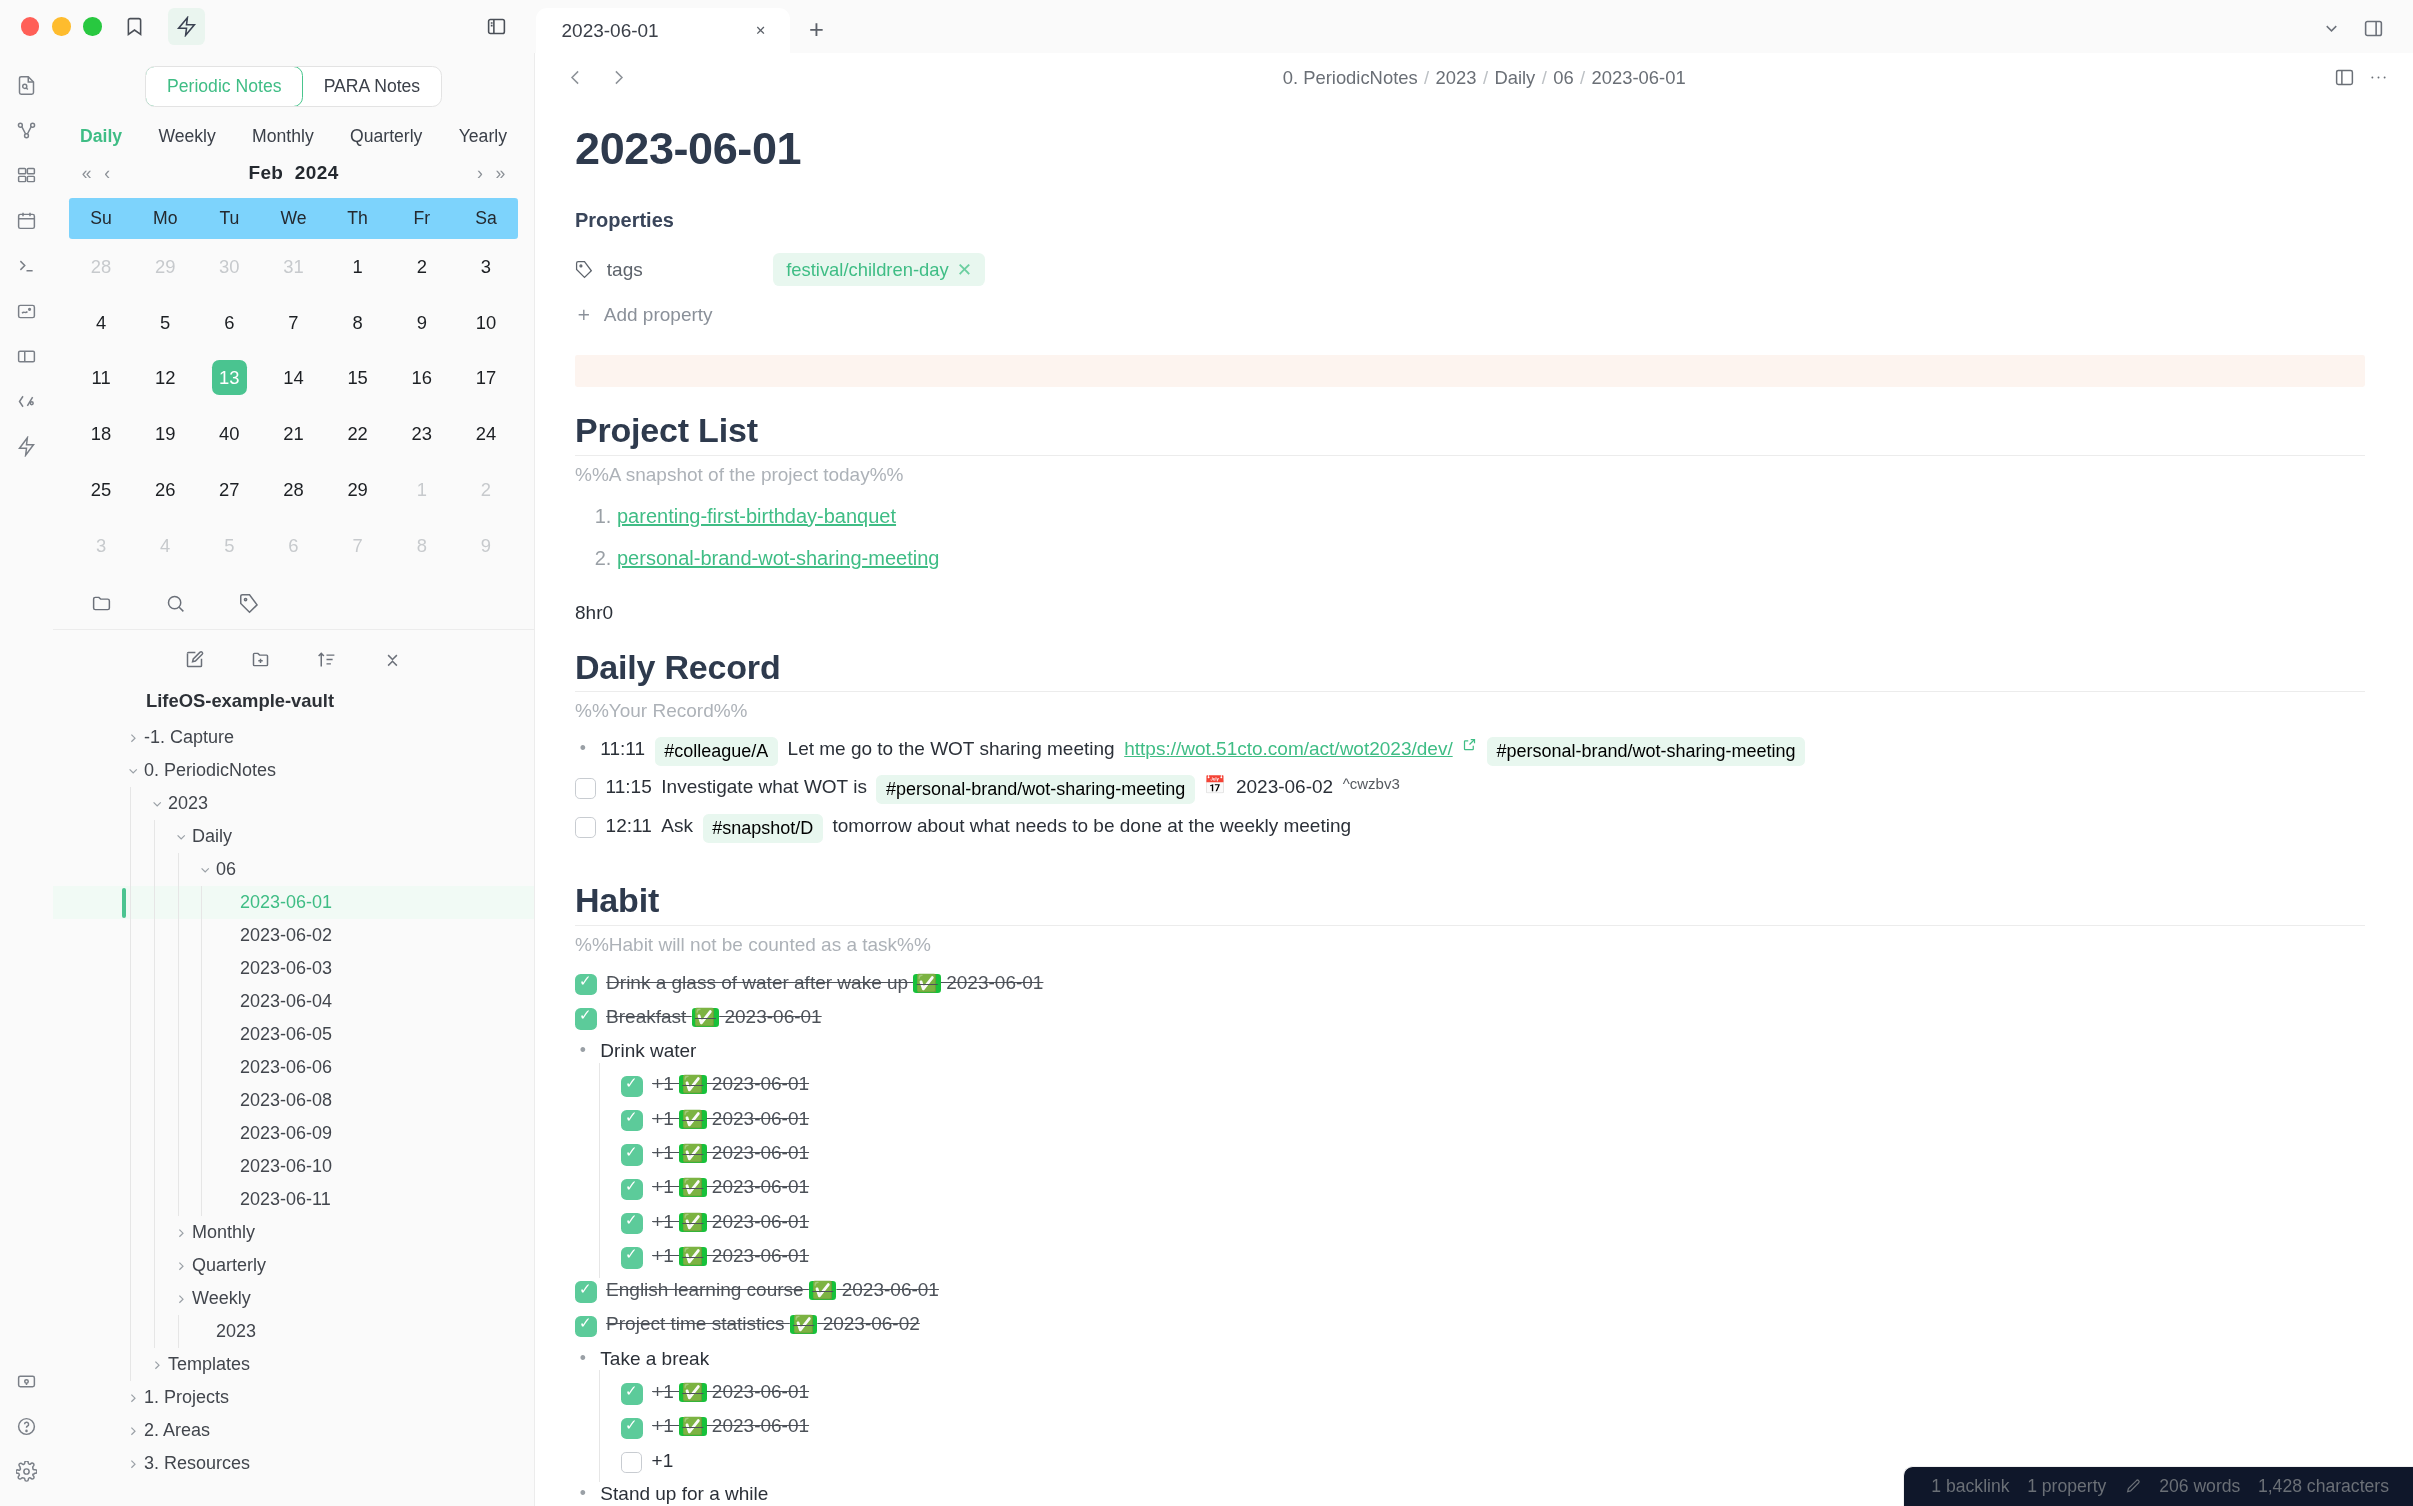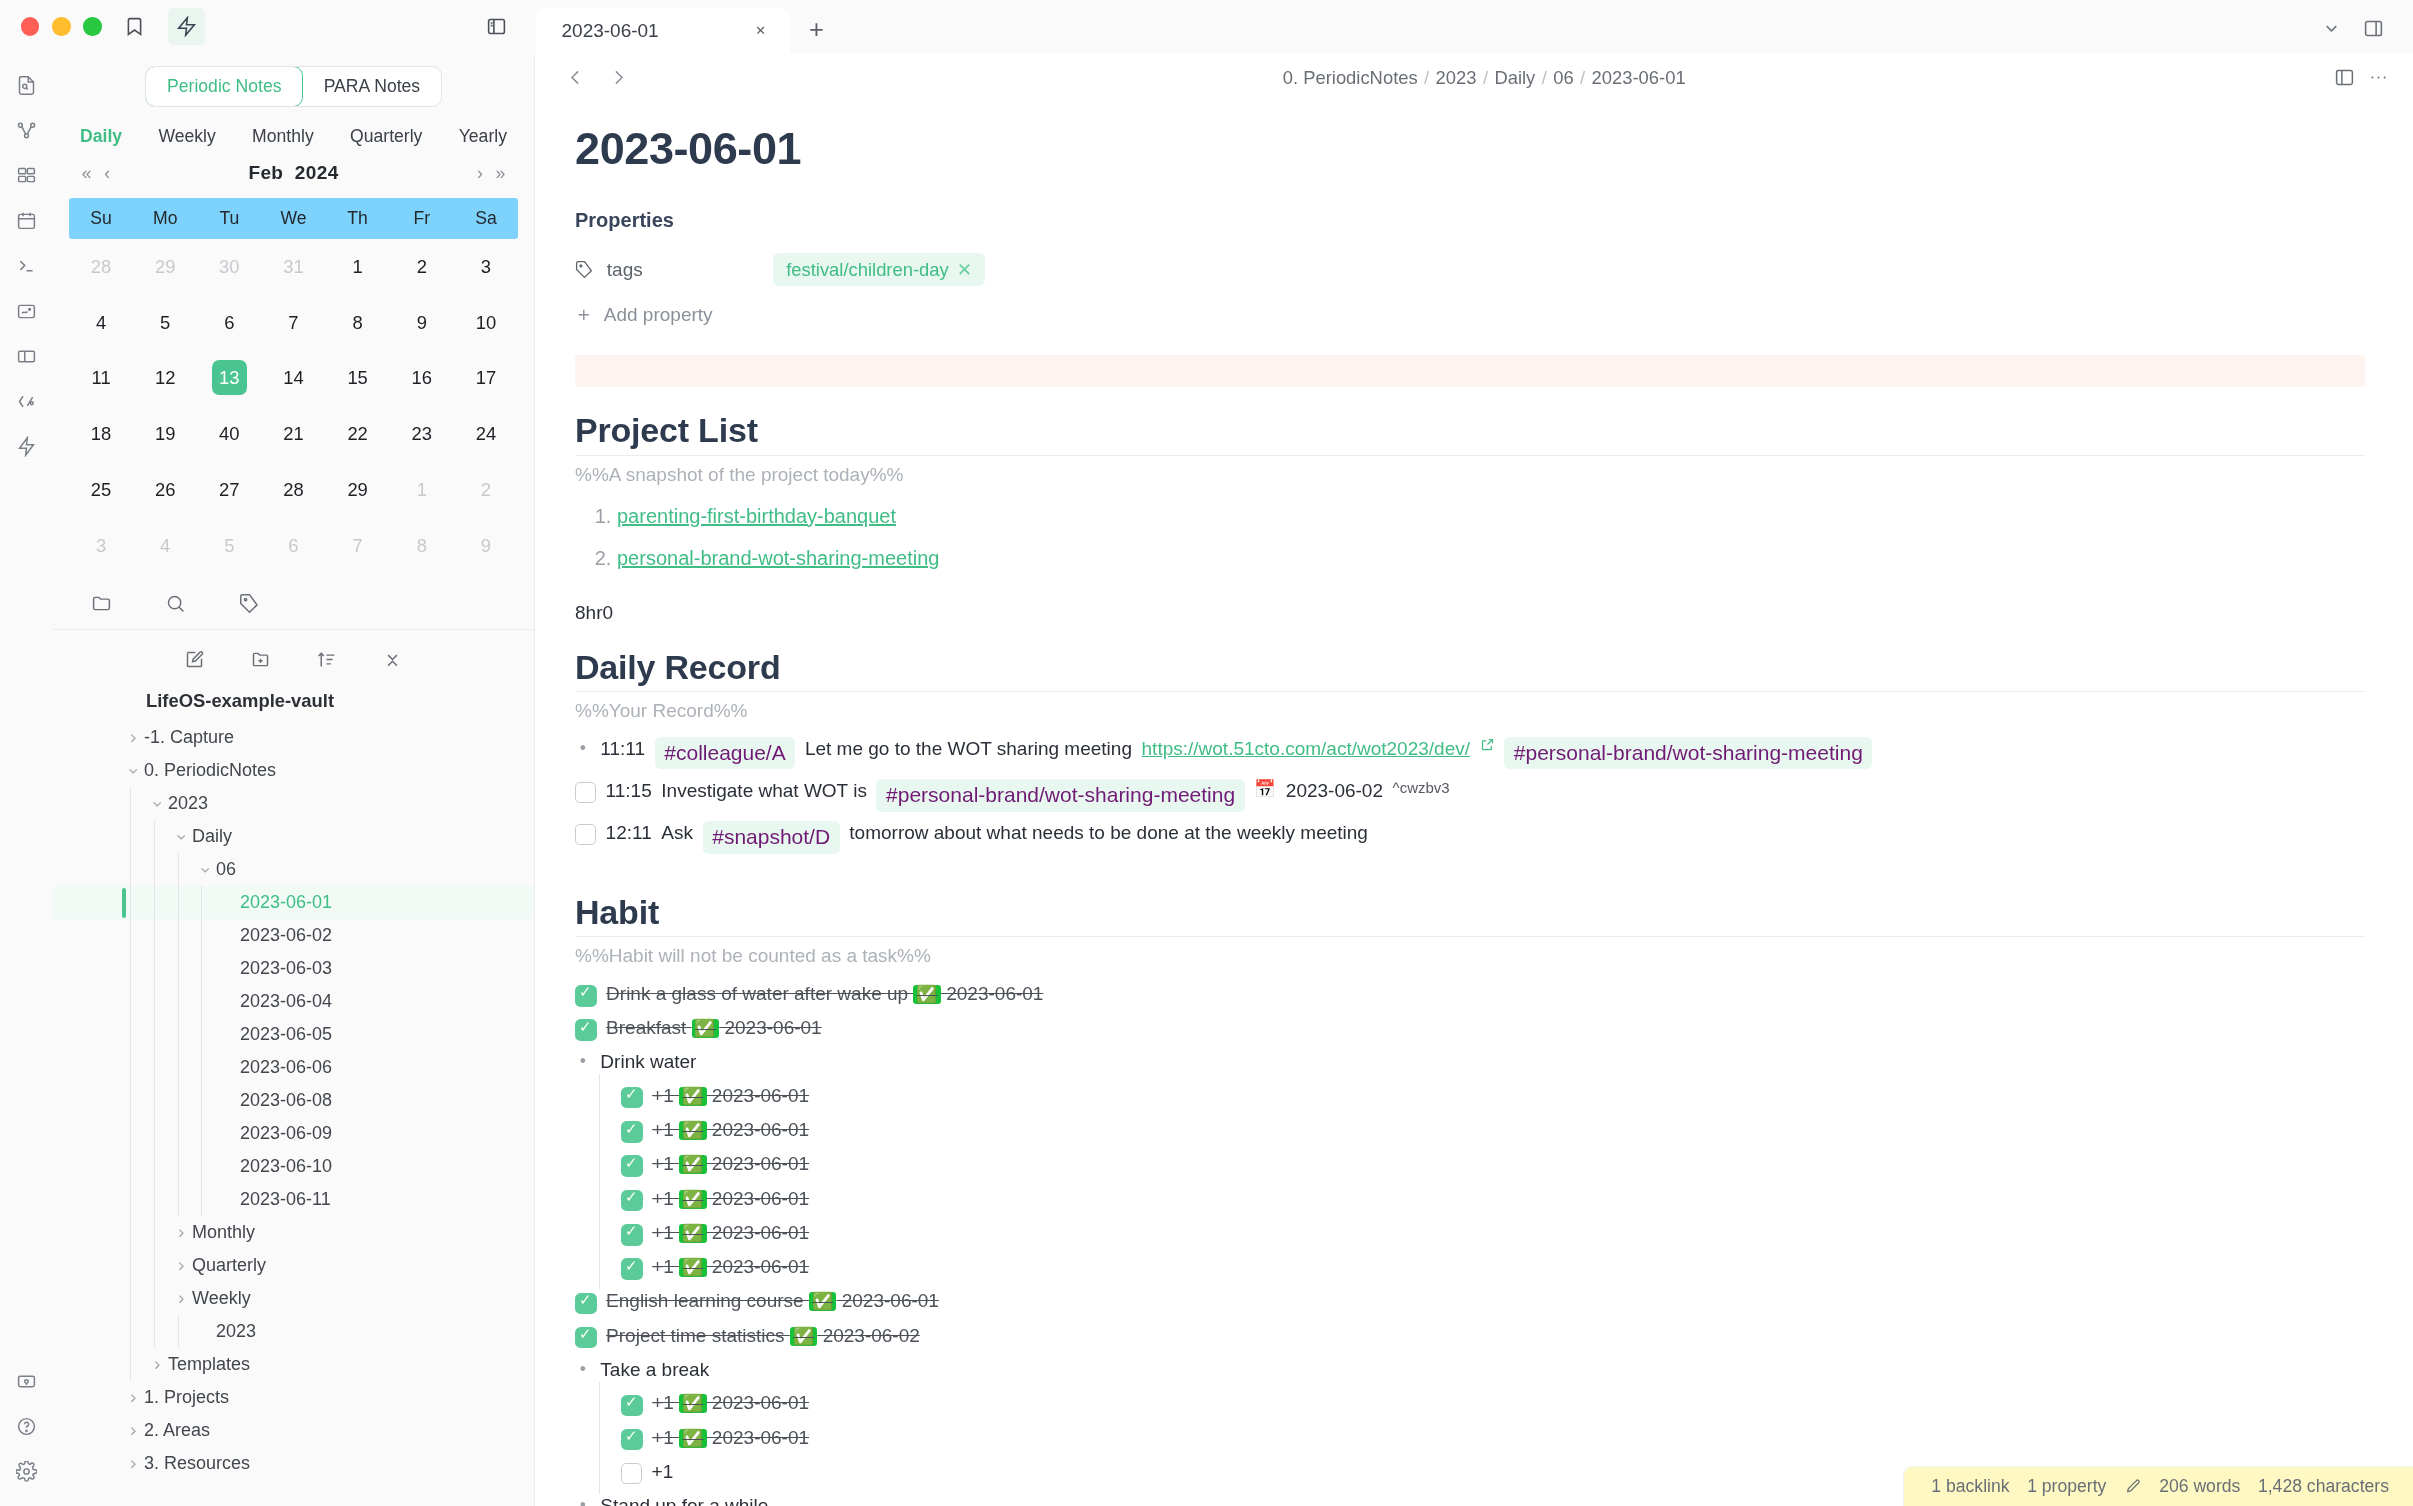--- a/index.html
+++ b/index.html
@@ -118,34 +118,34 @@
   ol.projects li a { color: #3fbd85; text-decoration: underline; font-size: 20px; }
 
   .plain { font-size: 19px; color: #2b3038; margin: 32px 0 8px; }
 
   .line { display: flex; align-items: flex-start; gap: 9.6px; font-size: 19px; color: #2b3038; padding: 4.8px 0; line-height: 1.25; flex-wrap: nowrap; }
   .bullet { color: #9aa0a6; font-size: 17.6px; line-height: 1.3; padding: 0 4.8px; }
   .cb { width: 21px; height: 21px; border: 1.6px solid #c8ccd1; border-radius: 4.8px; flex: 0 0 21px; margin-top: 3.2px; background: #fff; }
   .cbx { width: 21.5px; height: 21.5px; border-radius: 5.6px; background: #5ccb9a; flex: 0 0 21.5px; margin-top: 3.2px; position: relative; }
   .cbx::after { content: "✓"; position: absolute; color: #fff; font-size: 15px; left: 4px; top: -1.6px; }
   .time { color: #2b3038; }
-  .itag { background: #e8f7ef; color: #701a75; padding: 3.2px 9.6px; border-radius: 5.6px; font-size: 21px; }
+  .itag { background: #e8f7ef; color: #000000; padding: 3.2px 9.6px; border-radius: 5.6px; font-size: 18px; }
   .ilink { color: #3fbd85; text-decoration: underline; }
   .ext { color: #3fbd85; font-size: 16px; }
   .caret { color: #55595f; font-size: 15px; vertical-align: super; }
   .emoji { font-size: 17.6px; }
 
   .done { text-decoration: line-through; color: #4d5259; }
   .greenbox { background: #17c13a; color: #fff; border-radius: 3.2px; padding: 0 3.2px; font-size: 17px; }
   .indent2 { padding-left: 46px; position: relative; }
   .indent2::before { content:""; position:absolute; left:24px; top:-4.8px; bottom:-4.8px; width:0.8px; background:#e6e6e6; }
 
   
   .statusbar { position: absolute; right: 0; bottom: 0; display: flex; align-items: center; gap: 17.6px;
-    background: #fef9c3; border-top-left-radius: 9.6px; padding: 9.6px 24px 9.6px 27px; font-size: 17.6px; color: #6a6f76;
+    background: #0f172a; border-top-left-radius: 9.6px; padding: 9.6px 24px 9.6px 27px; font-size: 17.6px; color: #6a6f76;
     border-top: 0.8px solid #f0f0f0; border-left: 0.8px solid #f0f0f0; }
 
   svg { display: block; }
 </style>
 </head>
 <body>
 
 <div class="app">
 
   <div class="titlebar">

